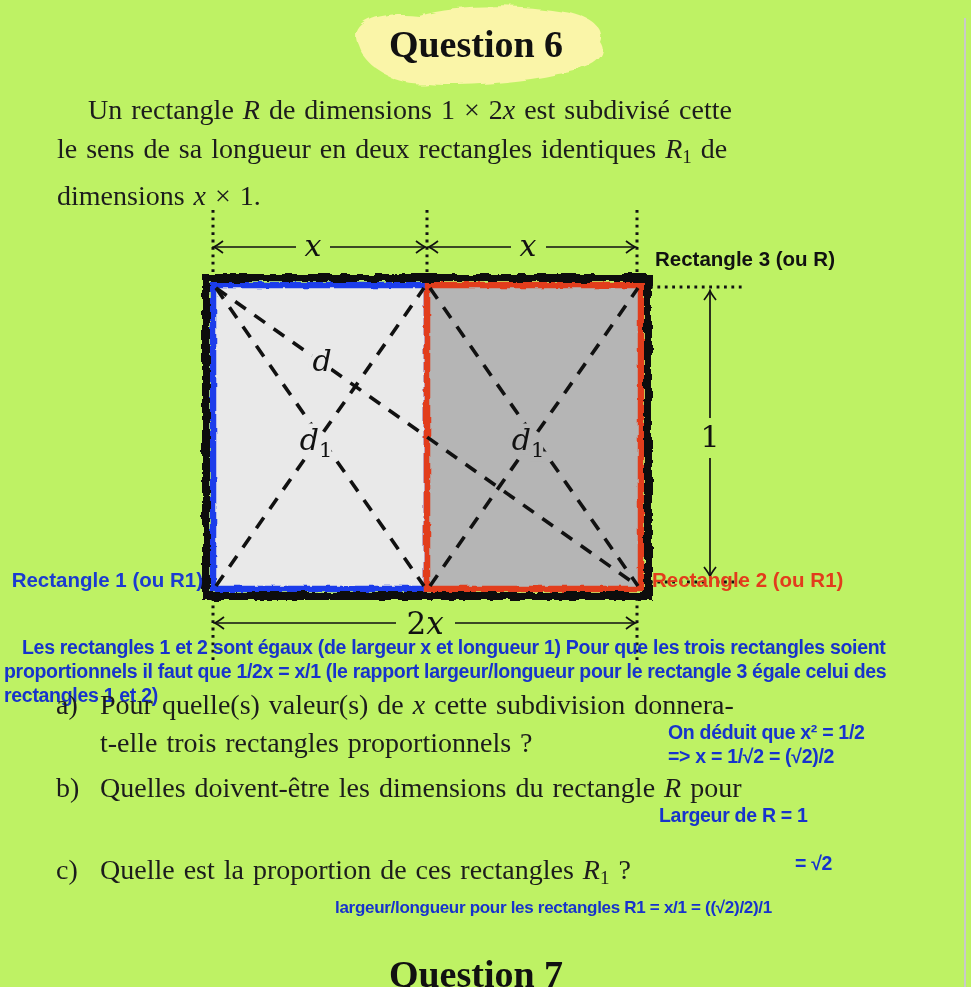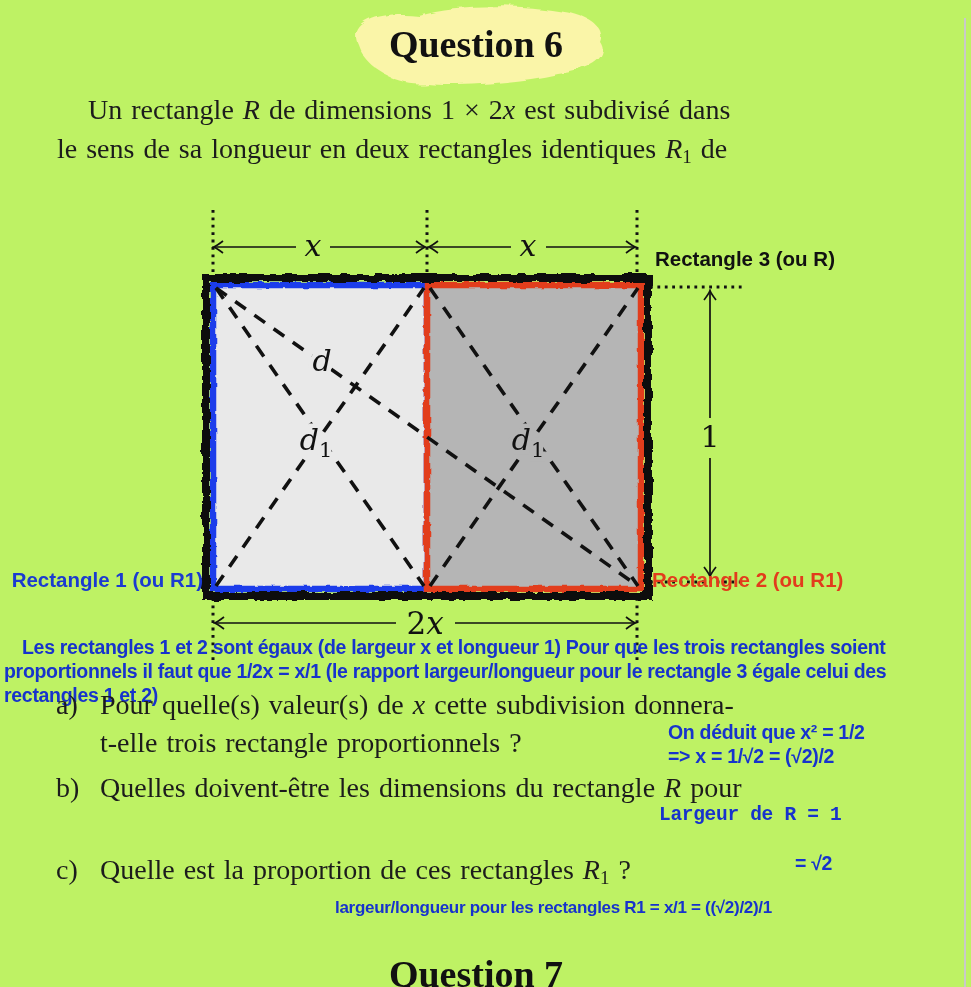--- a/index.html
+++ b/index.html
@@ -30,24 +30,27 @@
     </defs>
     <path d="M 28,42 C 18,22 48,8 88,13 C 124,2 186,2 228,9
              C 260,13 276,26 270,40 C 280,54 262,68 228,72
              C 182,82 122,85 98,82 C 70,86 36,68 28,42 Z" fill="#faf5a8" filter="url(#roughBlob)"></path>
   </svg>
 
   <div class="abs title-text" style="left:0;top:22px;width:952px;">Question 6</div>
 
   <div class="abs serif" style="left:57px;top:90px;line-height:39px;">
     <div style="text-indent:31px;">
-      <span>Un rectangle </span><i>R</i><span> de dimensions 1 × 2</span><i>x</i><span> est subdivisé dans</span>
+      <span>Un rectangle </span><i>R</i><span> de dimensions 1 × 2</span><i>x</i><span> est subdivisé cette</span>
     </div>
     <div>
       <span>le sens de sa longueur en deux rectangles identiques </span><i>R</i><sub>1</sub><span> de</span>
+    </div>
+    <div>
+      <span>dimensions </span><i>x</i><span> × 1.</span>
     </div>
   </div>
 
   <svg class="abs" style="left:0;top:205px;" width="971" height="460" viewBox="0 205 971 460">
     <defs>
       <filter id="rough1" x="-10%" y="-10%" width="120%" height="120%">
         <feTurbulence type="fractalNoise" baseFrequency="0.09" numOctaves="3" seed="7" result="n"></feTurbulence>
         <feDisplacementMap in="SourceGraphic" in2="n" scale="6"></feDisplacementMap>
       </filter>
       <filter id="rough2" x="-10%" y="-10%" width="120%" height="120%">
@@ -109,29 +112,29 @@
   </svg>
 
   <div class="abs blue-note" style="left:22px;top:636px;">Les rectangles 1 et 2 sont égaux (de largeur x et longueur 1) Pour que les trois rectangles soient</div>
   <div class="abs blue-note" style="left:4px;top:660px;">proportionnels il faut que 1/2x = x/1 (le rapport largeur/longueur pour le rectangle 3 égale celui des</div>
   <div class="abs blue-note" style="left:4px;top:684px;">rectangles 1 et 2)</div>
 
   <div class="abs serif" style="left:56px;top:689px;">a)</div>
   <div class="abs serif" style="left:100px;top:689px;">
     <span>Pour quelle(s) valeur(s) de </span><i>x</i><span> cette subdivision donnera-</span>
   </div>
-  <div class="abs serif" style="left:100px;top:727px;">t-elle trois rectangle proportionnels ?</div>
+  <div class="abs serif" style="left:100px;top:727px;">t-elle trois rectangles proportionnels ?</div>
   <div class="abs blue-note" style="left:668px;top:721px;">On déduit que x² = 1/2</div>
   <div class="abs blue-note" style="left:668px;top:745px;">=&gt; x = 1/√2 = (√2)/2</div>
 
   <div class="abs serif" style="left:56px;top:772px;">b)</div>
   <div class="abs serif" style="left:100px;top:772px;">
     <span>Quelles doivent-être les dimensions du rectangle </span><i>R</i><span> pour</span>
   </div>
-  <div class="abs blue-note" style="left:659px;top:804px;font-family:Liberation Mono, monospace;">Largeur de R = 1</div>
+  <div class="abs blue-note" style="left:659px;top:804px;">Largeur de R = 1</div>
   <div class="abs blue-note" style="left:795px;top:852px;">= √2</div>
 
   <div class="abs serif" style="left:56px;top:854px;">c)</div>
   <div class="abs serif" style="left:100px;top:854px;">
     <span>Quelle est la proportion de ces rectangles </span><i>R</i><sub>1</sub><span> ?</span>
   </div>
 
   <div class="abs blue-note" style="left:335px;top:898px;font-size:17px;">largeur/longueur pour les rectangles R1 = x/1 = ((√2)/2)/1</div>
 
   <div class="abs next-title" style="left:0;top:952px;width:952px;">Question 7</div>

